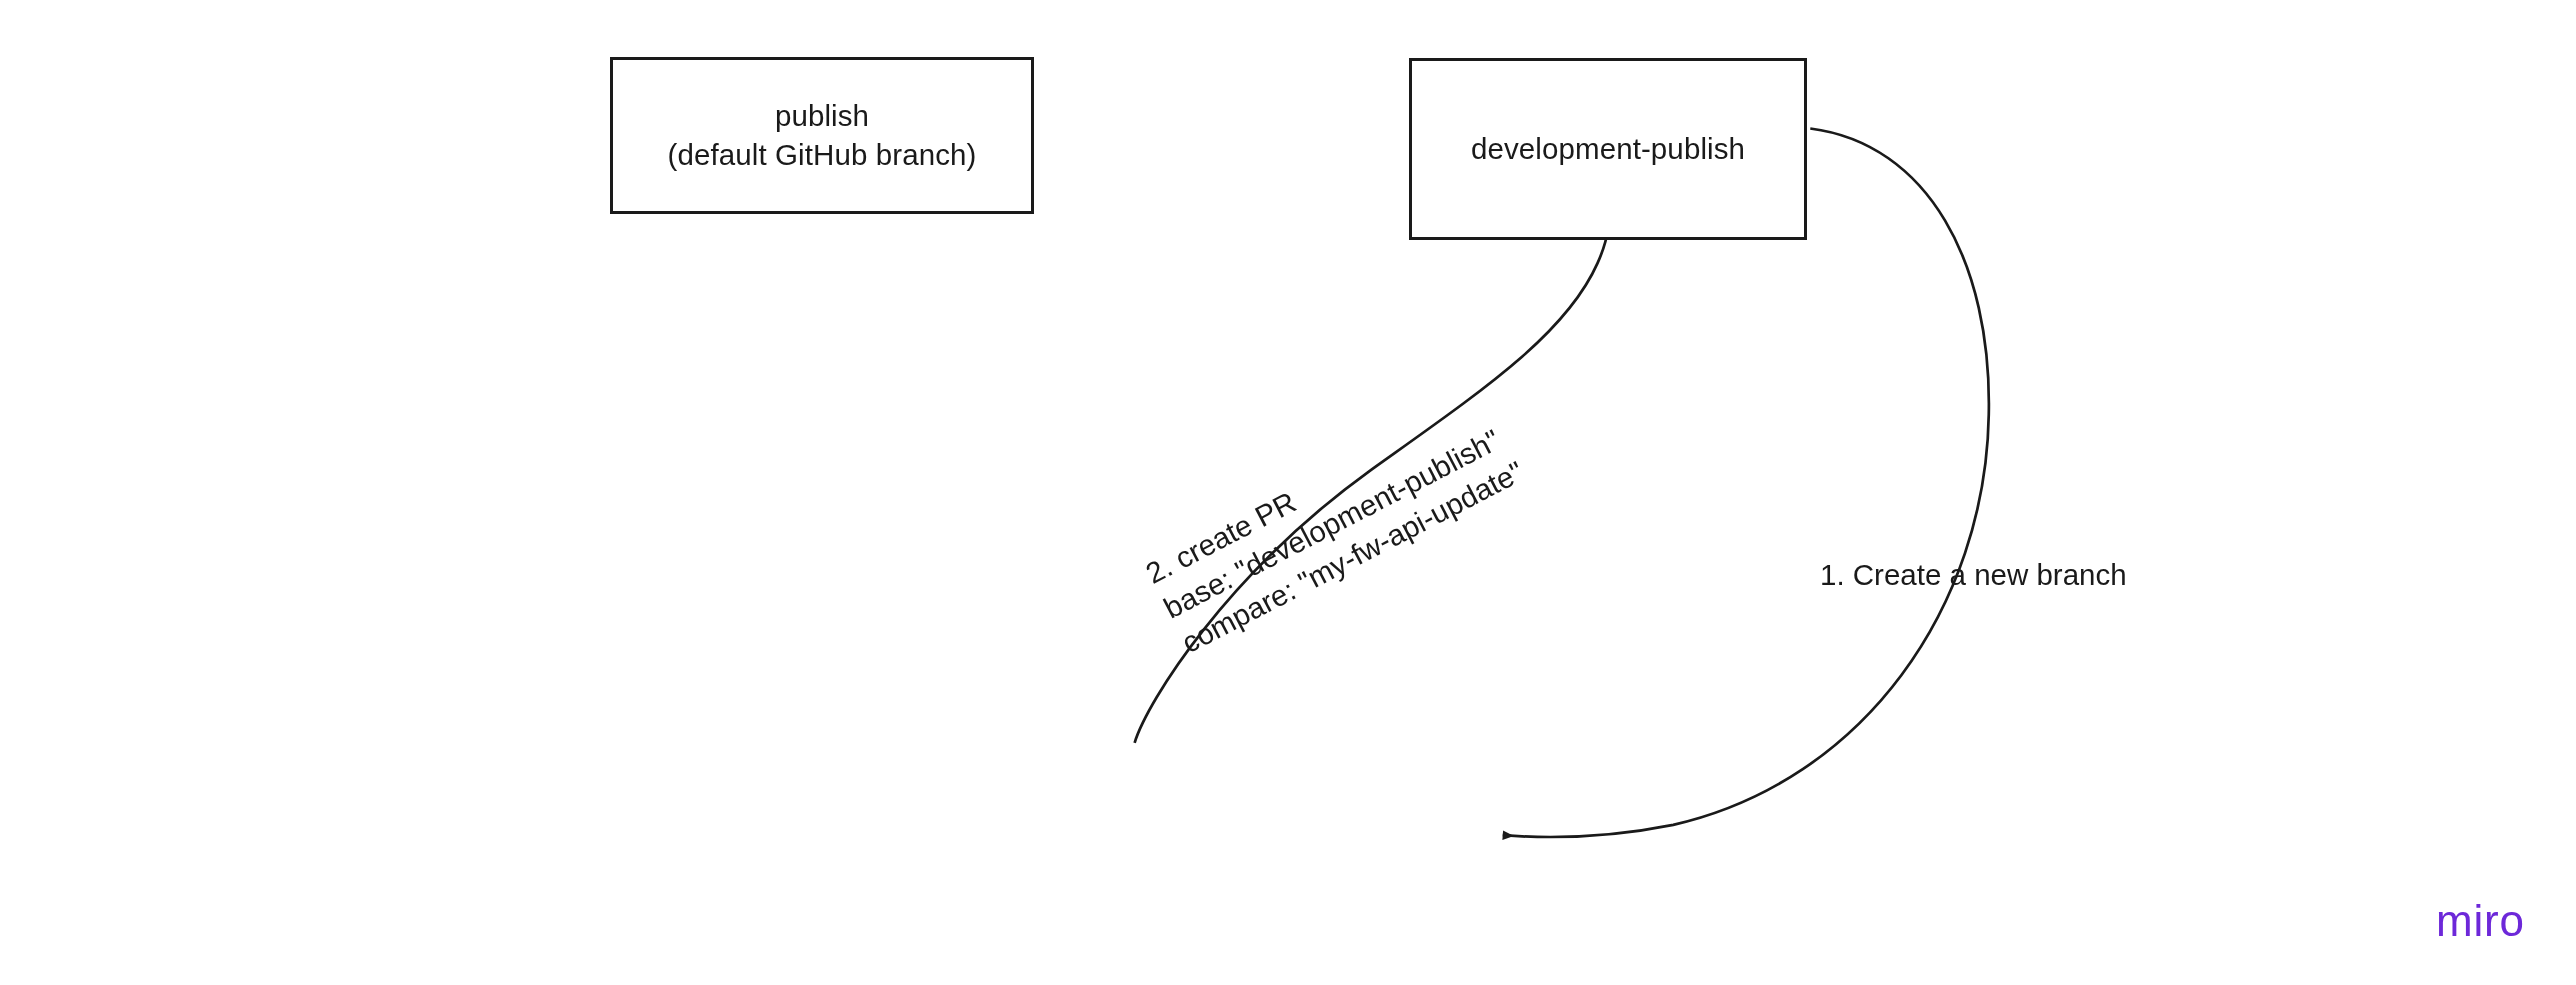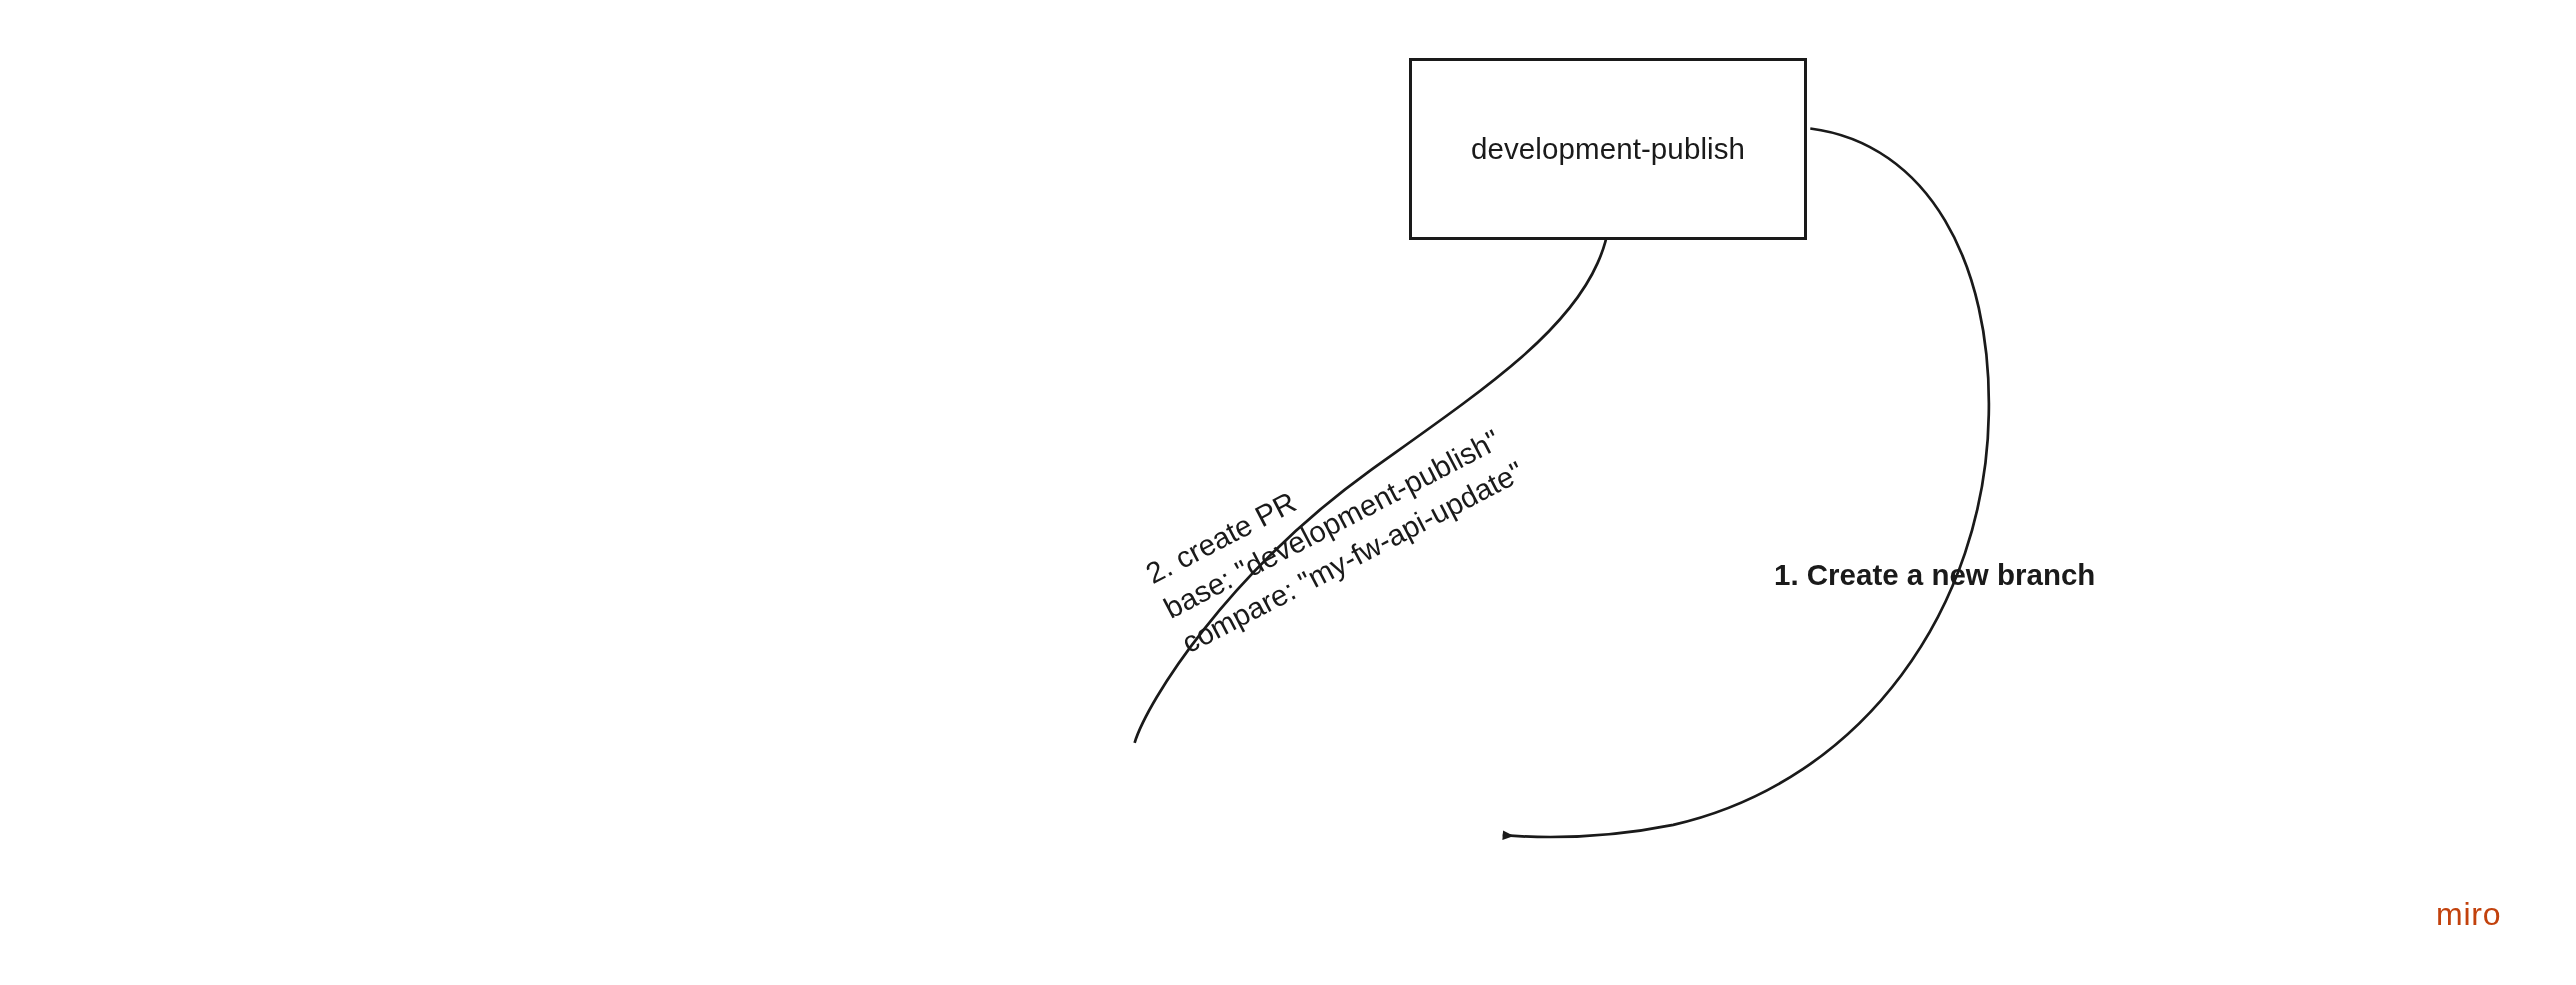--- a/index.html
+++ b/index.html
@@ -62,44 +62,43 @@
   }
   .edge-label-straight {
     position: absolute;
     color: #1a1a1a;
     font-size: 29.5px;
     line-height: 1.3;
     white-space: nowrap;
     z-index: 3;
   }
   #label-create-branch {
-    left: 1774px;
+    left: 1820px;
     top: 556px;
-    font-weight: bold;
   }
   .edge-label-rotated {
     position: absolute;
     color: #1a1a1a;
     font-size: 29.5px;
     line-height: 1.33;
     white-space: pre-line;
     z-index: 3;
     transform-origin: 0 0;
   }
   #label-create-pr {
     left: 1139px;
     top: 558px;
     transform: rotate(-27.5deg);
   }
   #watermark {
     position: absolute;
     left: 2436px;
     top: 896px;
-    color: #c2410c;
-    font-size: 32px;
+    color: #6d28d9;
+    font-size: 44px;
     letter-spacing: 0.8px;
     z-index: 4;
     user-select: none;
   }
 </style>
 </head>
 <body>
 
 <div id="canvas">
 
@@ -111,20 +110,22 @@
       <marker id="arrowhead-up" markerWidth="16" markerHeight="20" refX="6" refY="17" orient="auto" markerUnits="userSpaceOnUse">
         <path d="M 0 17 L 12 17 L 6 0 z" fill="#1a1a1a"></path>
       </marker>
     </defs>
 
     <path d="M 2272 161 C 2420 180, 2500 330, 2496 520 C 2492 760, 2340 980, 2100 1035 C 2010 1053, 1940 1052, 1886 1048" fill="none" stroke="#1a1a1a" stroke-width="3.4" marker-end="url(#arrowhead-left)"></path>
 
     <path d="M 1424 932 C 1440 880, 1540 720, 1720 590 C 1860 490, 1965 420, 2005 330 C 2014 310, 2017 295, 2018 288" fill="none" stroke="#1a1a1a" stroke-width="3.4" marker-end="url(#arrowhead-up)"></path>
   </svg>
 
+  <div class="node" id="node-publish">publish
+(default GitHub branch)</div>
 
   <div class="node" id="node-development-publish">development-publish</div>
 
 
   <div class="edge-label-straight" id="label-create-branch">1. Create a new branch</div>
 
   <div class="edge-label-rotated" id="label-create-pr">2. create PR
 base: "development-publish"
 compare: "my-fw-api-update"</div>
 

